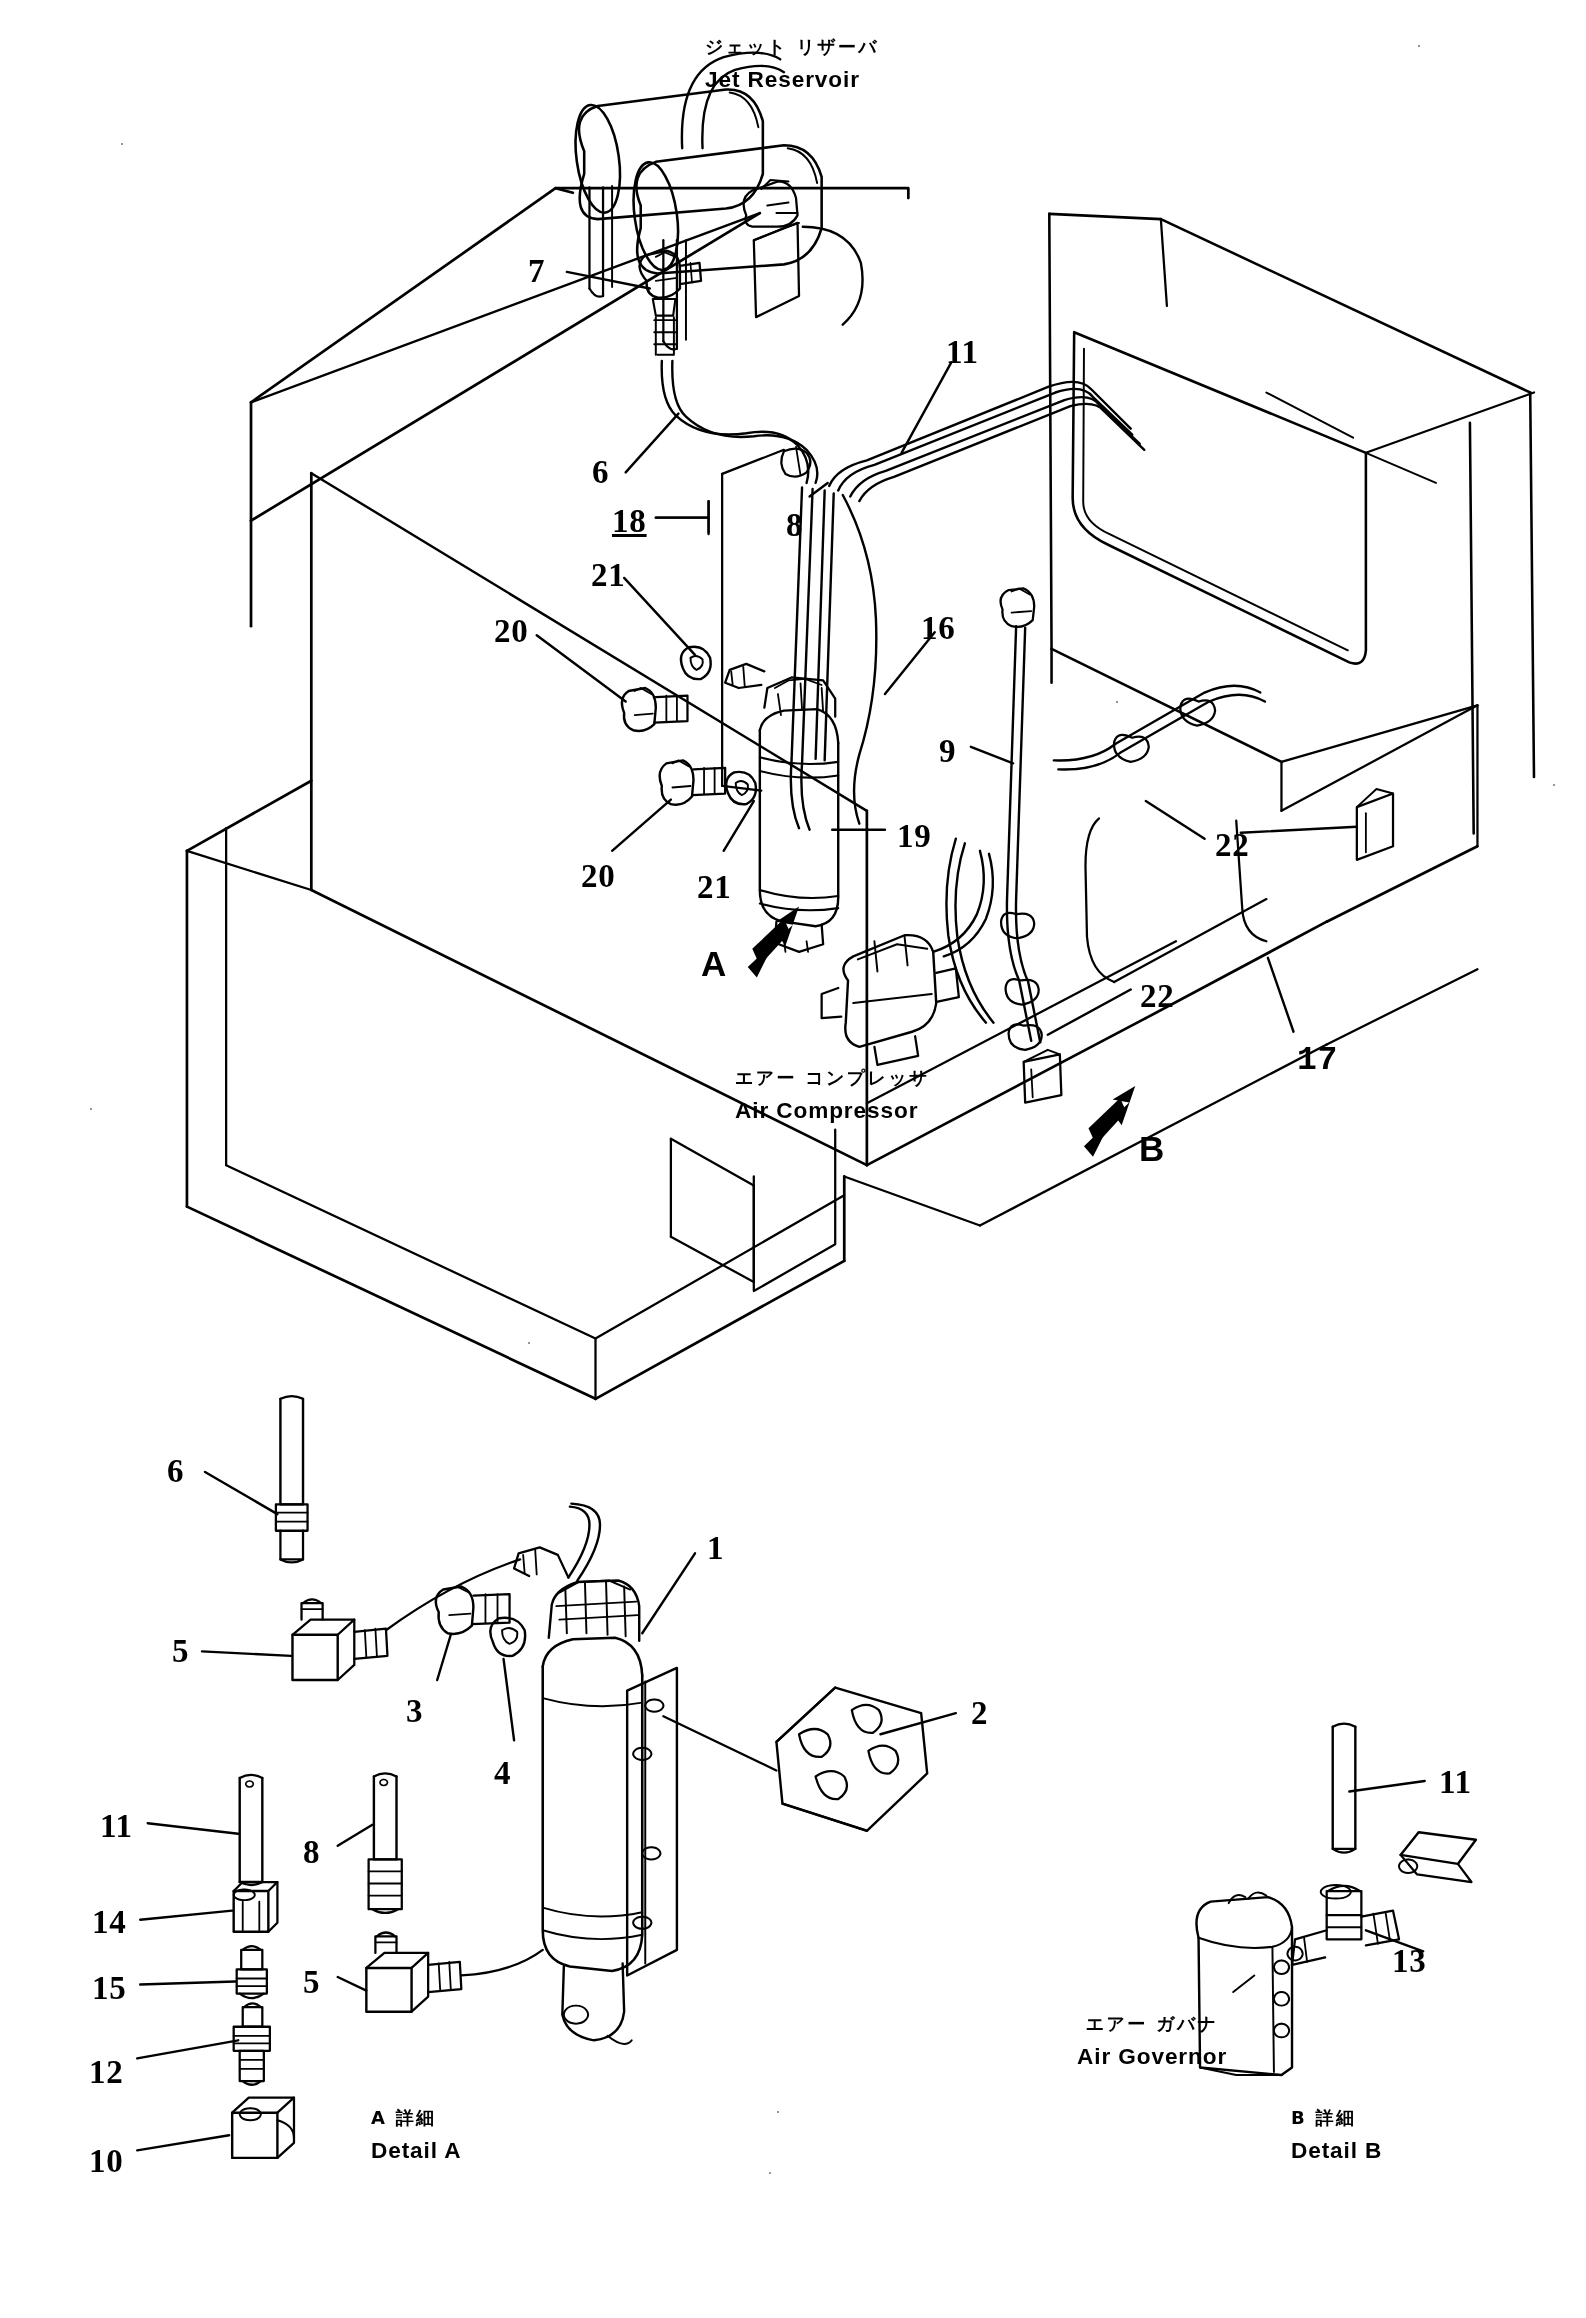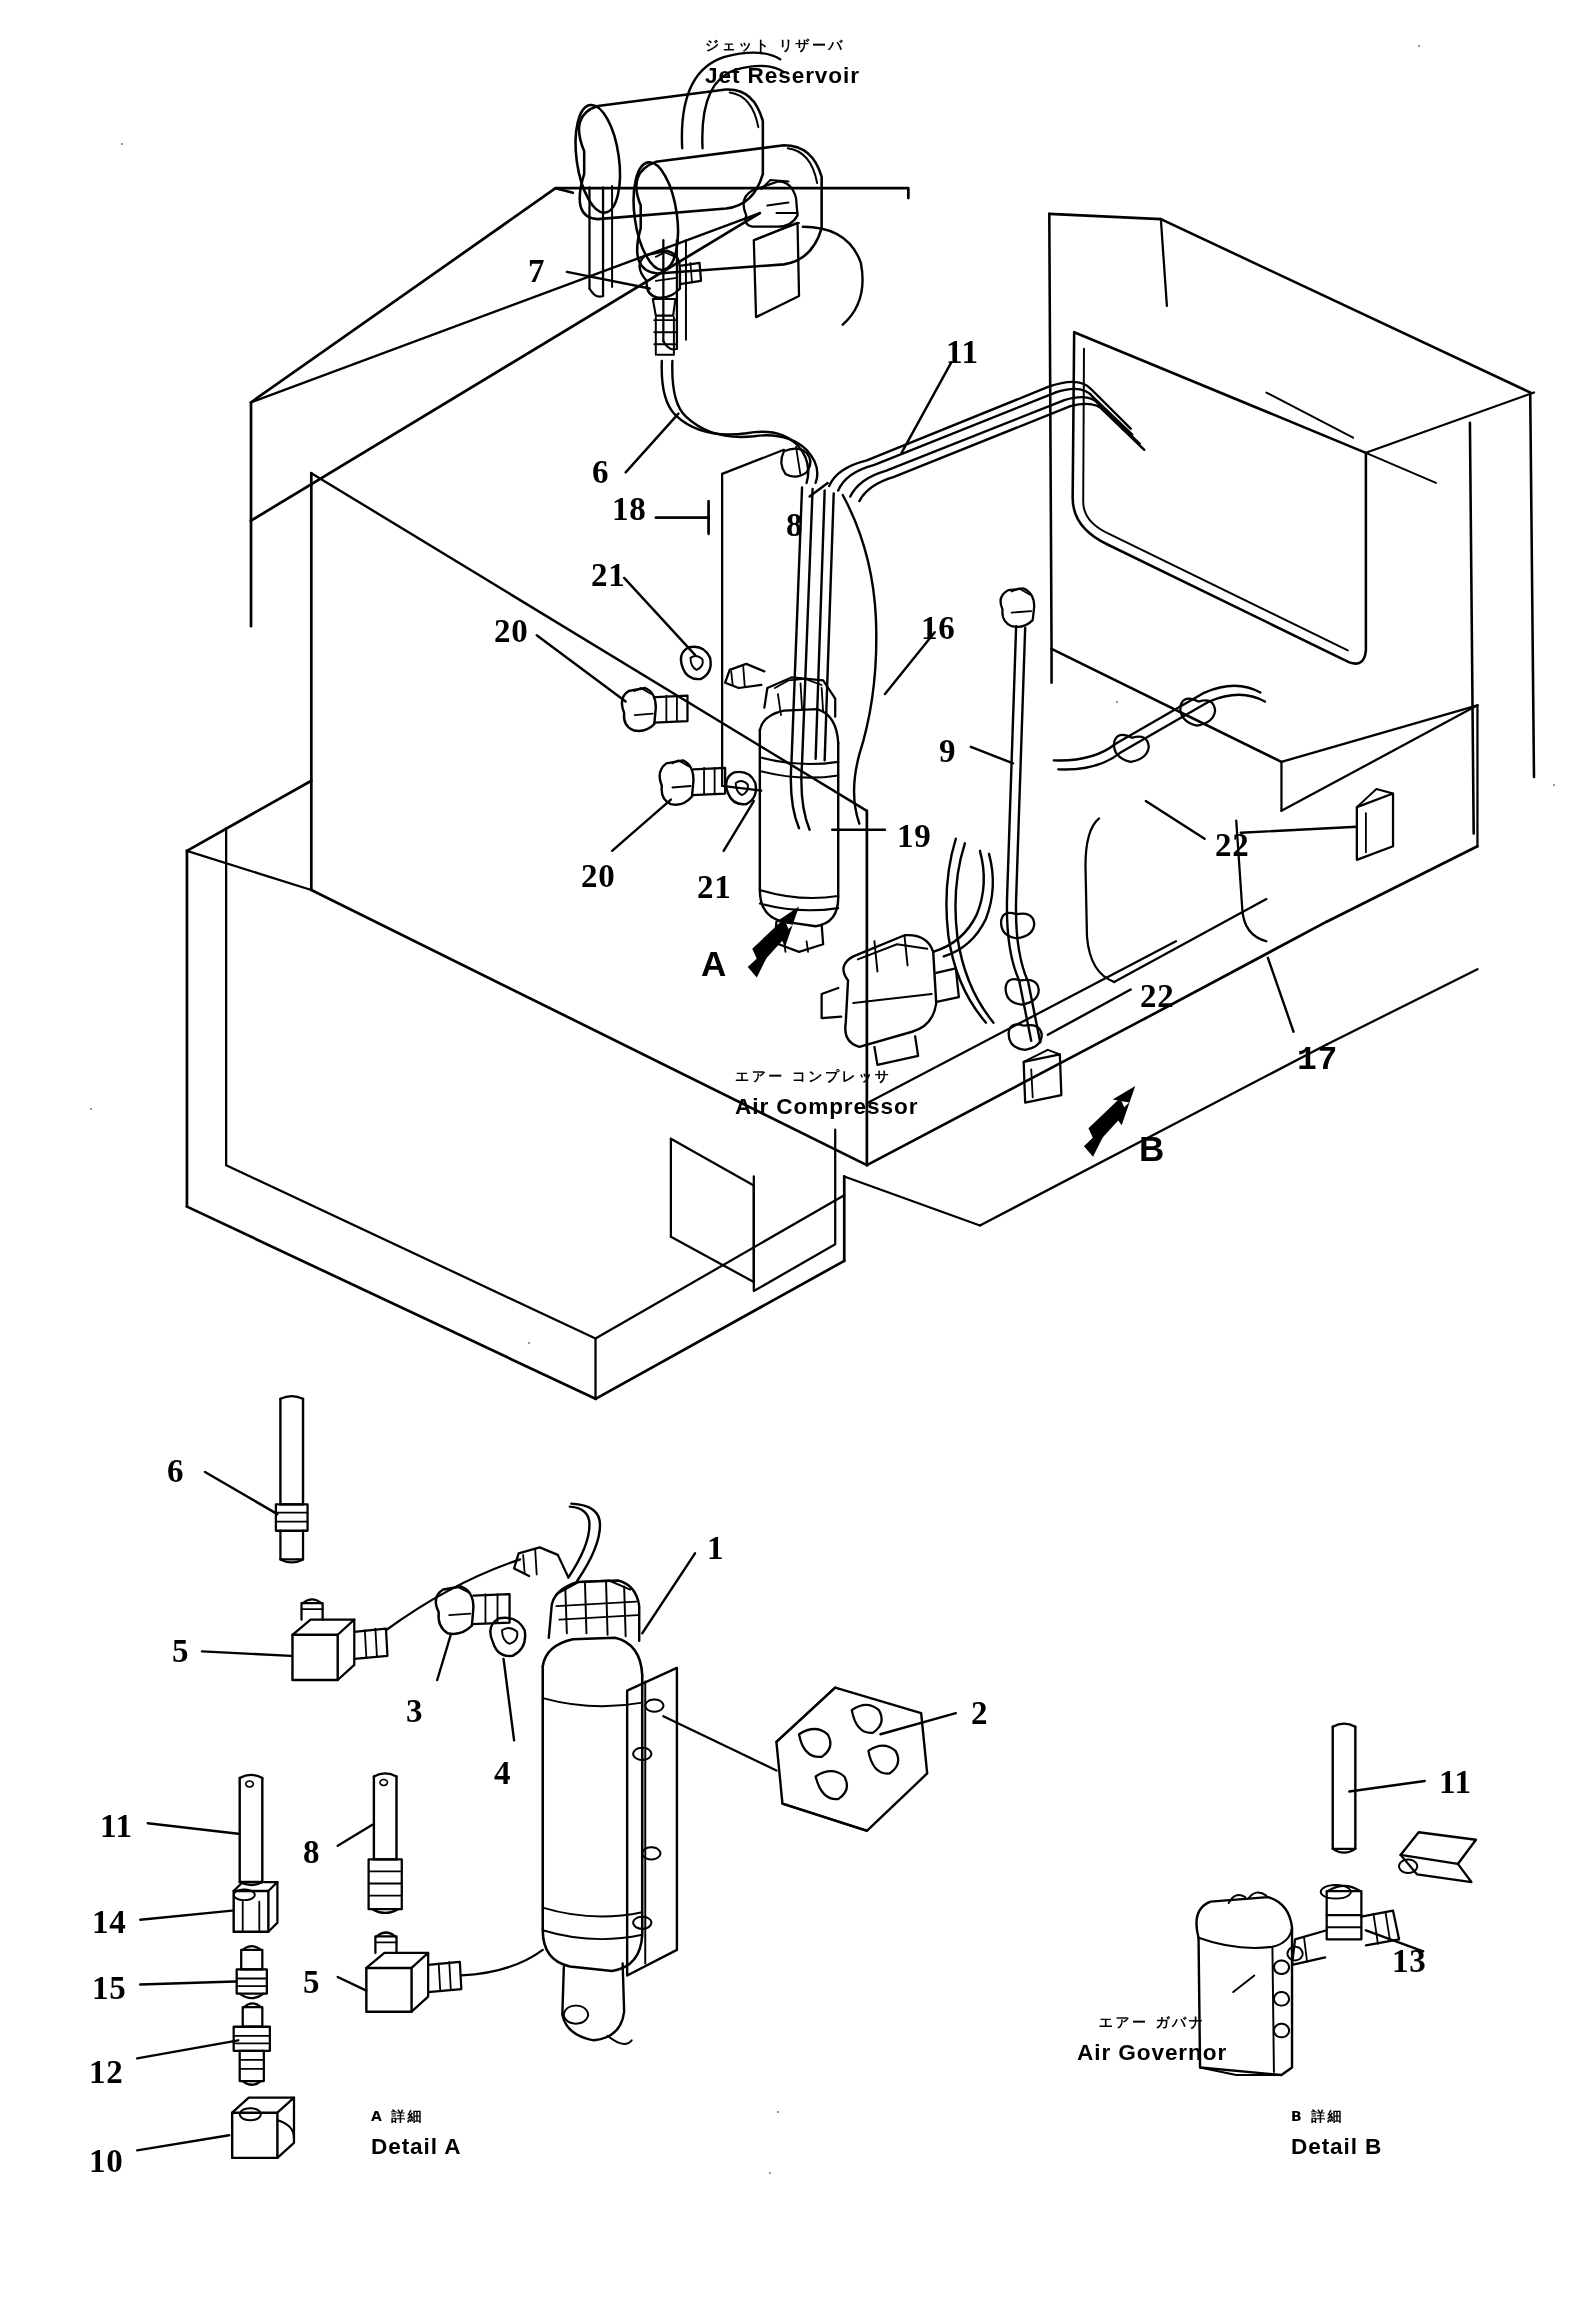--- a/index.html
+++ b/index.html
@@ -38,21 +38,21 @@
     font-weight: 700;
     letter-spacing: 0.8px;
   }
   .marker {
     font-family: "Liberation Sans", sans-serif;
     font-size: 35px;
     font-weight: 700;
   }
   .jp {
     font-family: "DejaVu Sans", sans-serif;
-    font-size: 14px;
+    font-size: 18px;
     font-weight: 700;
     letter-spacing: 2.3px;
   }
   .en {
     font-family: "Liberation Sans", sans-serif;
     font-size: 22.6px;
     font-weight: 700;
     letter-spacing: 0.9px;
   }
   .cap {
@@ -571,21 +571,21 @@
 
       <g stroke-width="3">
         <path d="M940 664 L940 708"></path>
       </g>
     </g>
   </svg>
 
   <div class="lbl callout" style="left:528px;top:255px;">7</div>
   <div class="lbl callout" style="left:946px;top:336px;">11</div>
   <div class="lbl callout" style="left:592px;top:456px;">6</div>
-  <div class="lbl callout" style="left:612px;top:493px;">18</div>
+  <div class="lbl callout" style="left:612px;top:505px;text-decoration:underline;">18</div>
   <div class="lbl callout" style="left:786px;top:509px;">8</div>
   <div class="lbl callout" style="left:591px;top:559px;">21</div>
   <div class="lbl callout" style="left:494px;top:615px;">20</div>
   <div class="lbl callout" style="left:921px;top:612px;">16</div>
   <div class="lbl callout" style="left:939px;top:735px;">9</div>
   <div class="lbl callout" style="left:1215px;top:829px;">22</div>
   <div class="lbl callout" style="left:897px;top:820px;">19</div>
   <div class="lbl callout" style="left:581px;top:860px;">20</div>
   <div class="lbl callout" style="left:697px;top:871px;">21</div>
   <div class="lbl callout" style="left:1140px;top:980px;">22</div>

